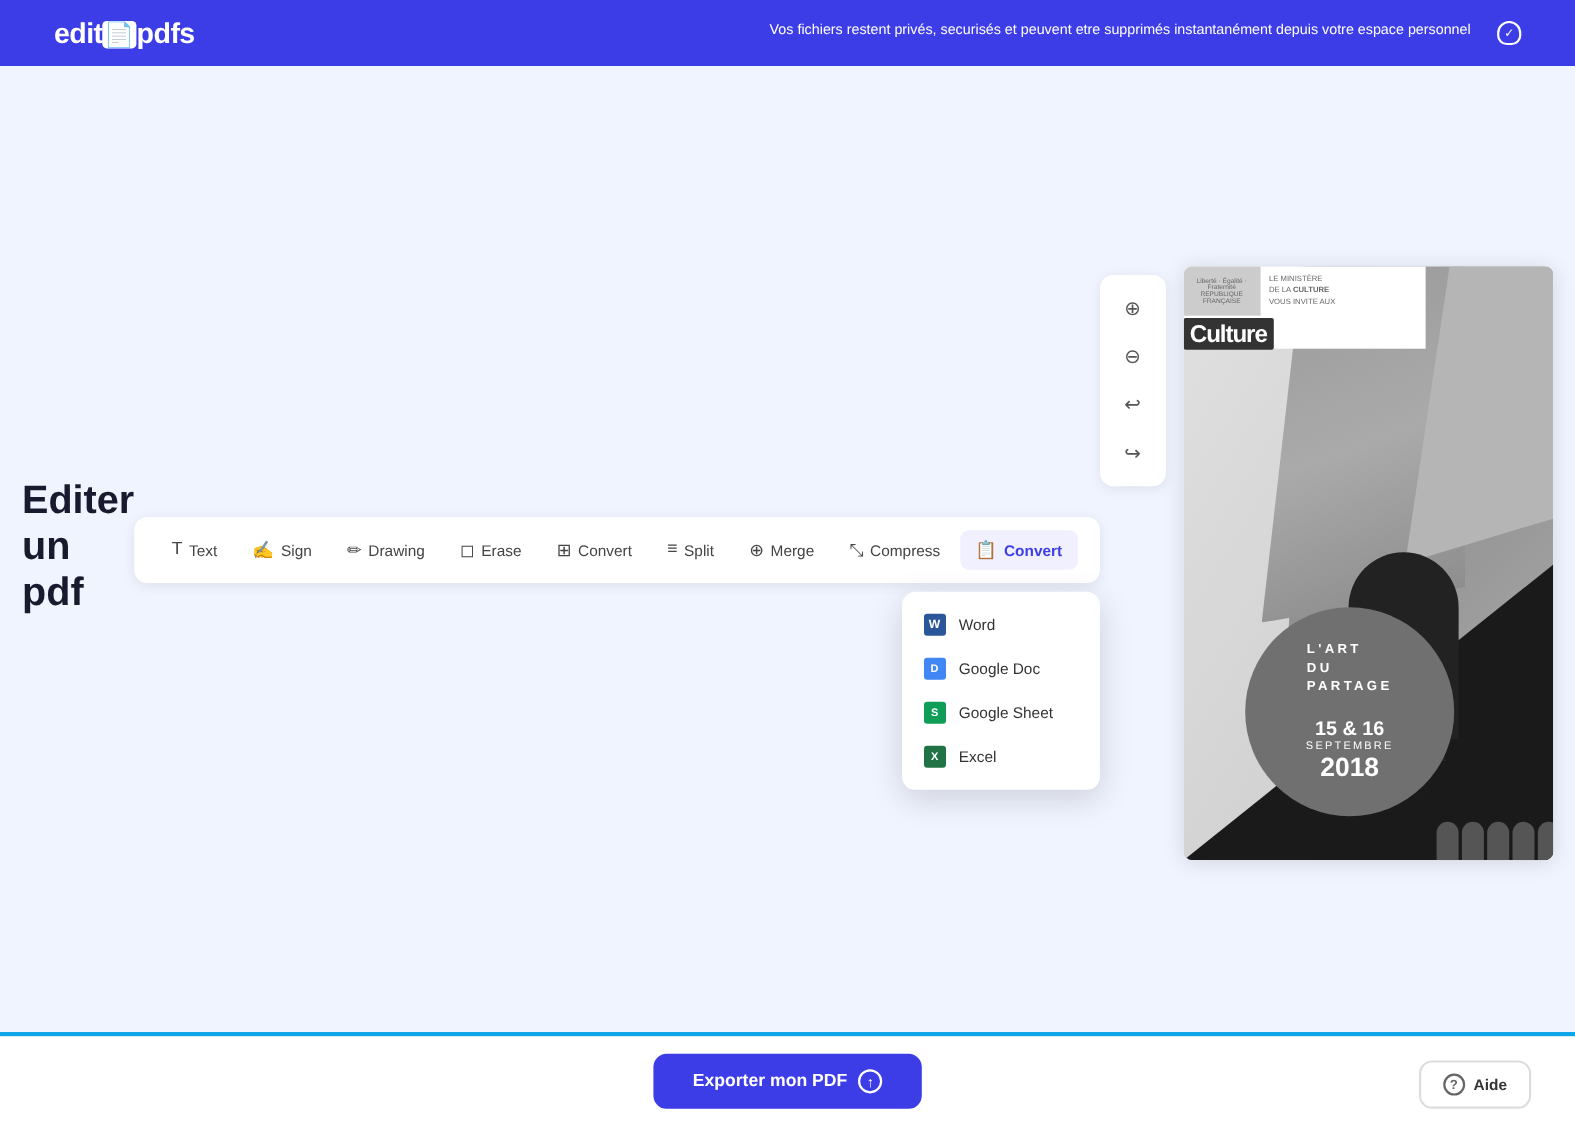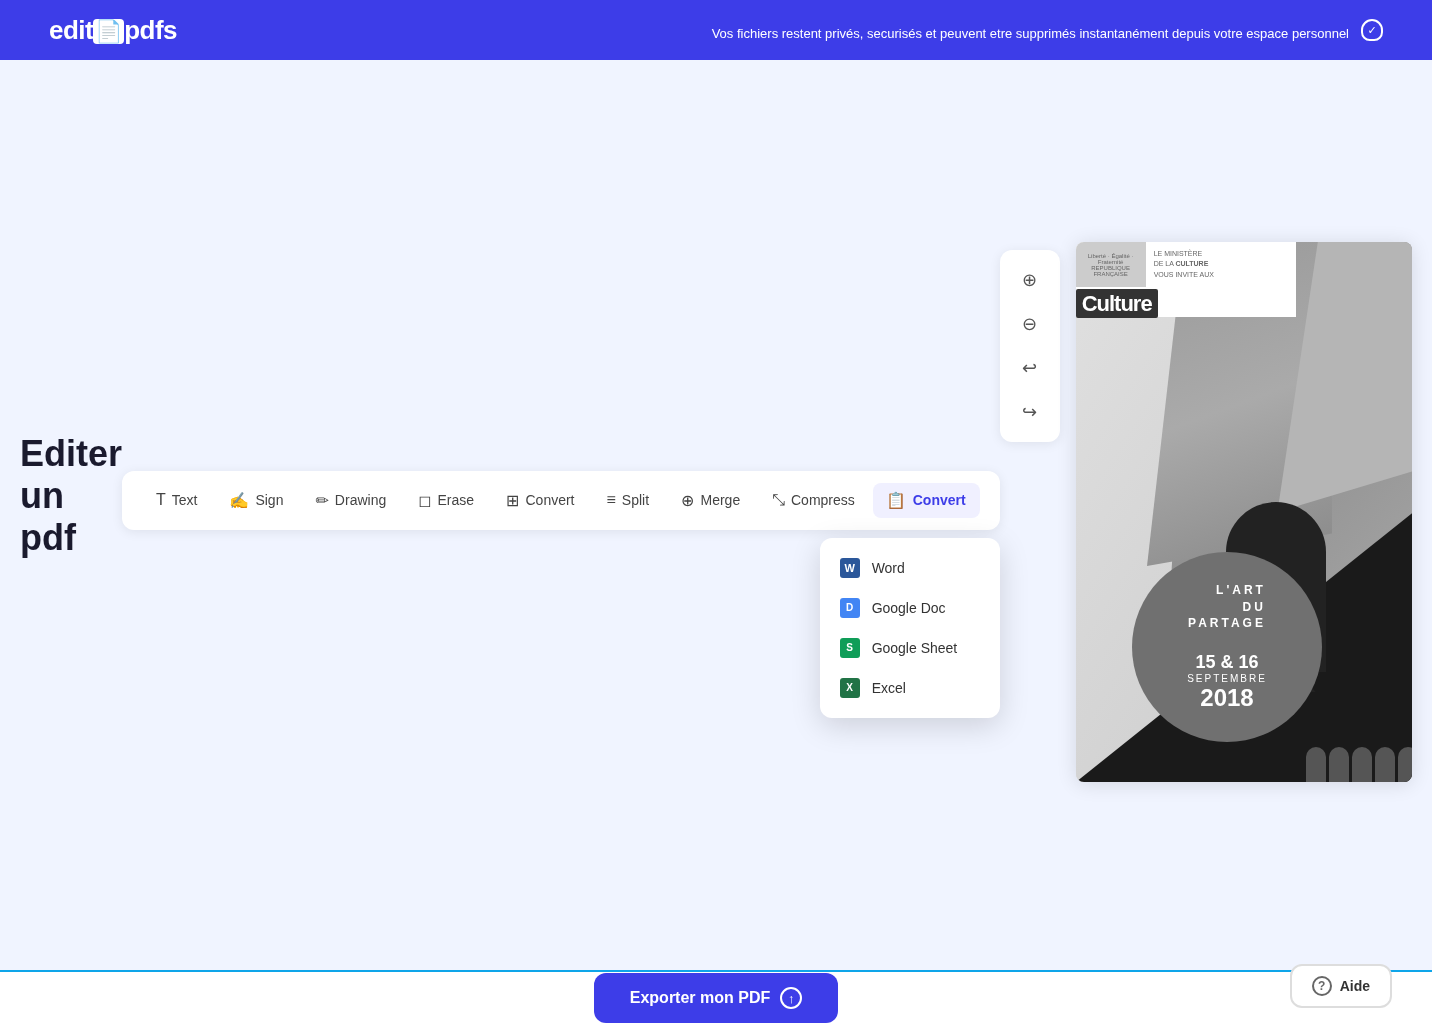--- a/index.html
+++ b/index.html
@@ -30,22 +30,22 @@
       background: white;
       color: #3d3de8;
       border-radius: 4px;
       padding: 0 2px;
       font-size: 22px;
     }
     .header-notice {
       color: white;
       font-size: 13px;
       display: flex;
-      align-items: flex-end;
-      gap: 12px;
+      align-items: flex-start;
+      gap: 24px;
       margin-left: 34px;
     }
     .shield-icon {
       width: 22px;
       height: 22px;
       border: 2px solid white;
       border-radius: 50% 50% 40% 40%;
       display: flex;
       align-items: center;
       justify-content: center;
@@ -277,25 +277,25 @@
       font-size: 14px;
     }
 
     
     .footer {
       position: fixed;
       bottom: 0;
       left: 0;
       right: 0;
       background: white;
-      padding: 1px 40px;
-      display: flex;
-      align-items: center;
-      justify-content: center;
-      border-top: 2px solid #0ea5e9;
+      padding: 16px 40px;
+      display: flex;
+      align-items: center;
+      justify-content: center;
+      border-top: 4px solid #0ea5e9;
     }
     .export-btn {
       background: #3d3de8;
       color: white;
       border: none;
       border-radius: 12px;
       padding: 14px 36px;
       font-size: 16px;
       font-weight: 700;
       cursor: pointer;
@@ -448,21 +448,21 @@
               </div>
               <div>
                 <div style="font-size:7px;color:#666;line-height:1.5;">LE MINISTÈRE<br>DE LA <strong>CULTURE</strong><br>VOUS INVITE AUX</div>
               </div>
             </div>
             <div style="font-size:22px;font-weight:900;color:#222;margin-top:4px;letter-spacing:-1px;">
               <span style="background:#333;color:white;padding:2px 6px;border-radius:2px;">Culture</span>
             </div>
           </div>
 
-          <div style="position:absolute;bottom:40px;right:90px;width:190px;height:190px;background:#707070;border-radius:50%;display:flex;flex-direction:column;align-items:center;justify-content:center;color:white;text-align:right;">
+          <div style="position:absolute;bottom:40px;right:90px;width:190px;height:190px;background:#707070;border-radius:50%;display:flex;flex-direction:column;align-items:center;justify-content:center;color:white;text-align:left;">
             <div style="font-size:12px;font-weight:700;letter-spacing:3px;line-height:1.4;">L'ART<br>DU<br>PARTAGE</div>
             <div style="font-size:18px;font-weight:700;margin-top:20px;">15 &amp; 16</div>
             <div style="font-size:10px;letter-spacing:2px;">SEPTEMBRE</div>
             <div style="font-size:24px;font-weight:900;">2018</div>
           </div>
 
           <div style="position:absolute;bottom:0;left:230px;display:flex;gap:3px;">
             <div style="width:20px;height:35px;background:#555;border-radius:10px 10px 0 0;"></div>
             <div style="width:20px;height:35px;background:#555;border-radius:10px 10px 0 0;"></div>
             <div style="width:20px;height:35px;background:#555;border-radius:10px 10px 0 0;"></div>

